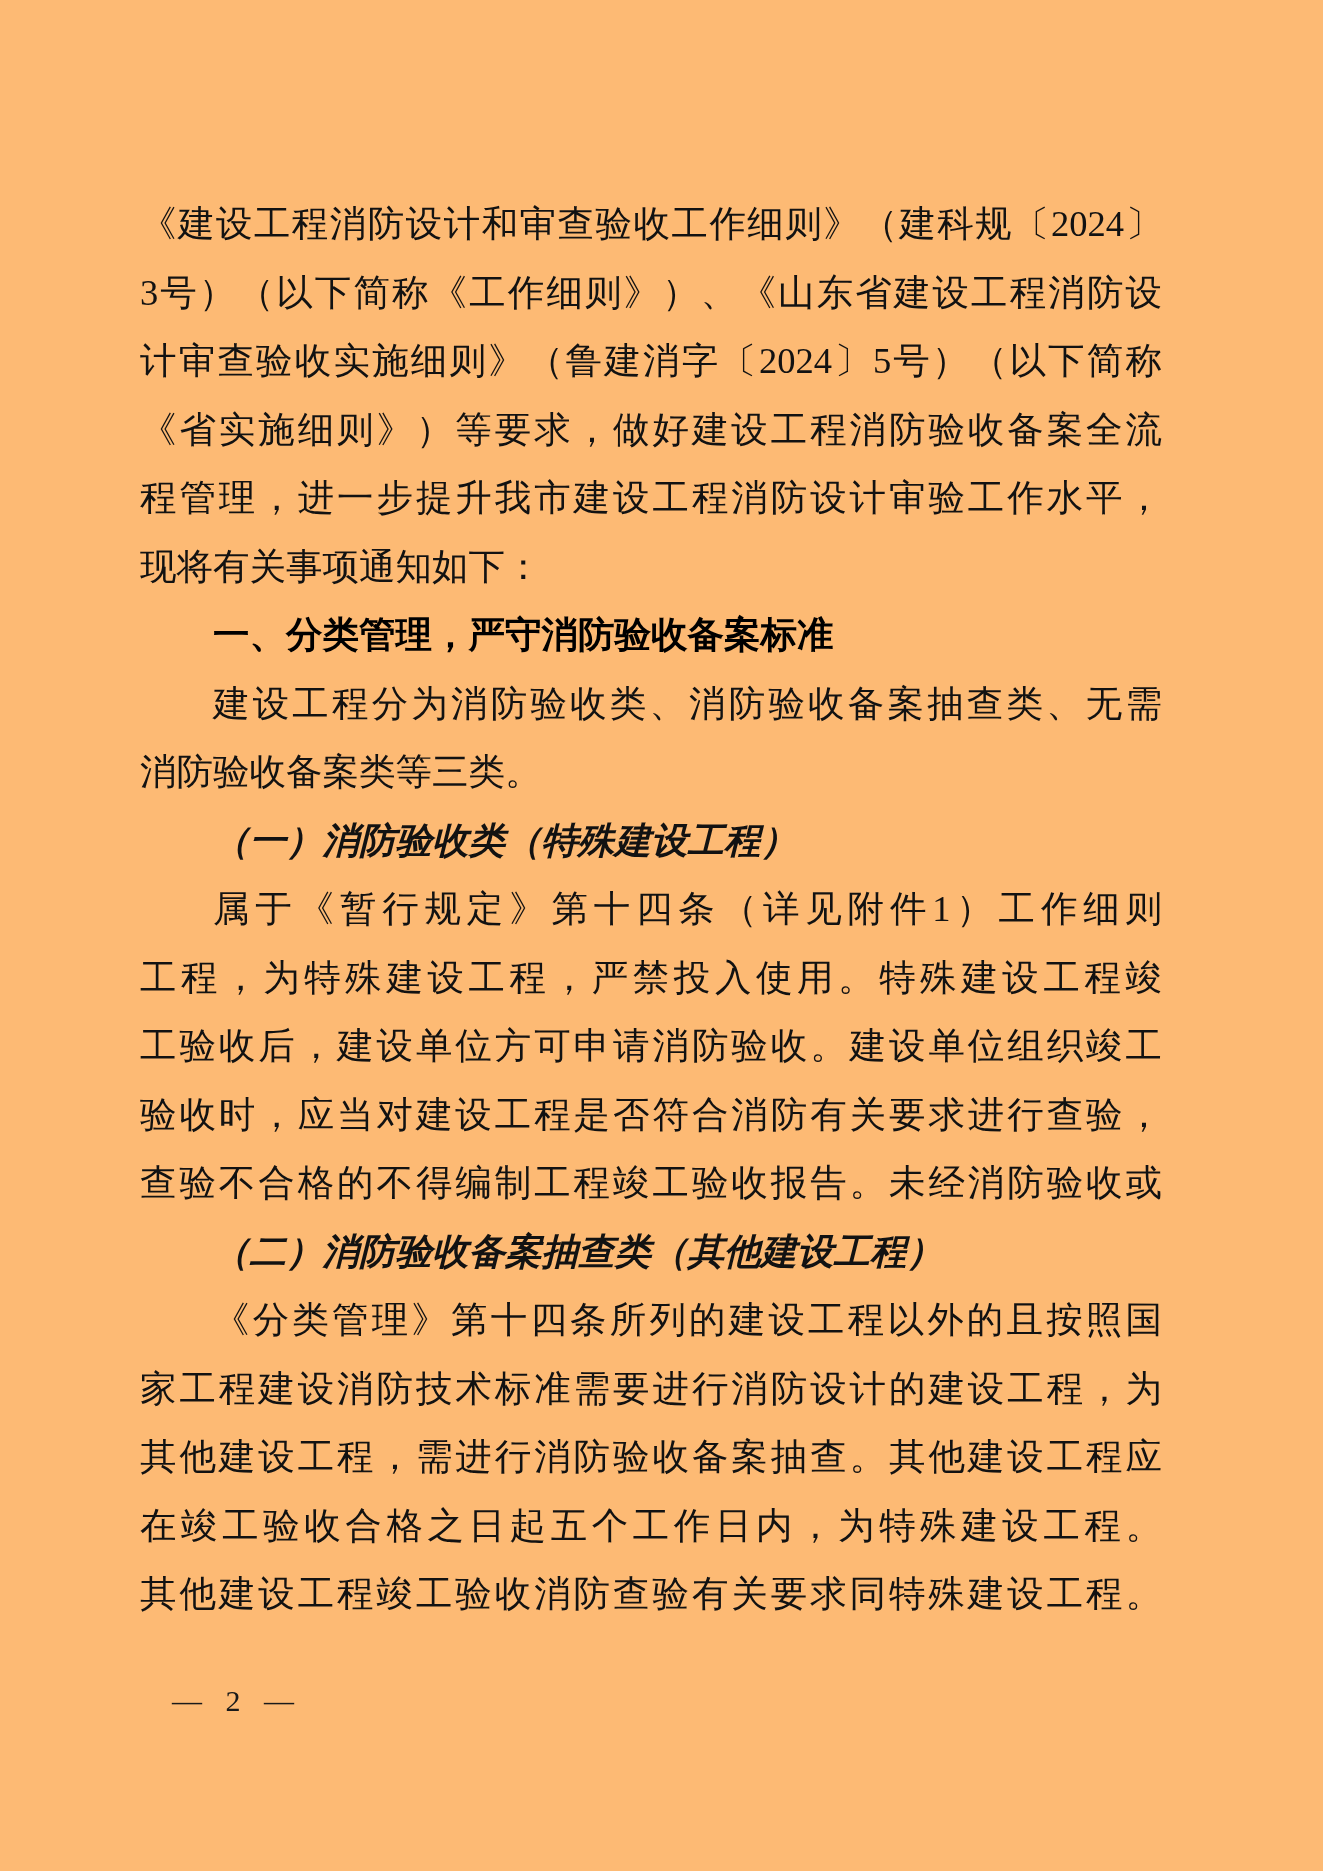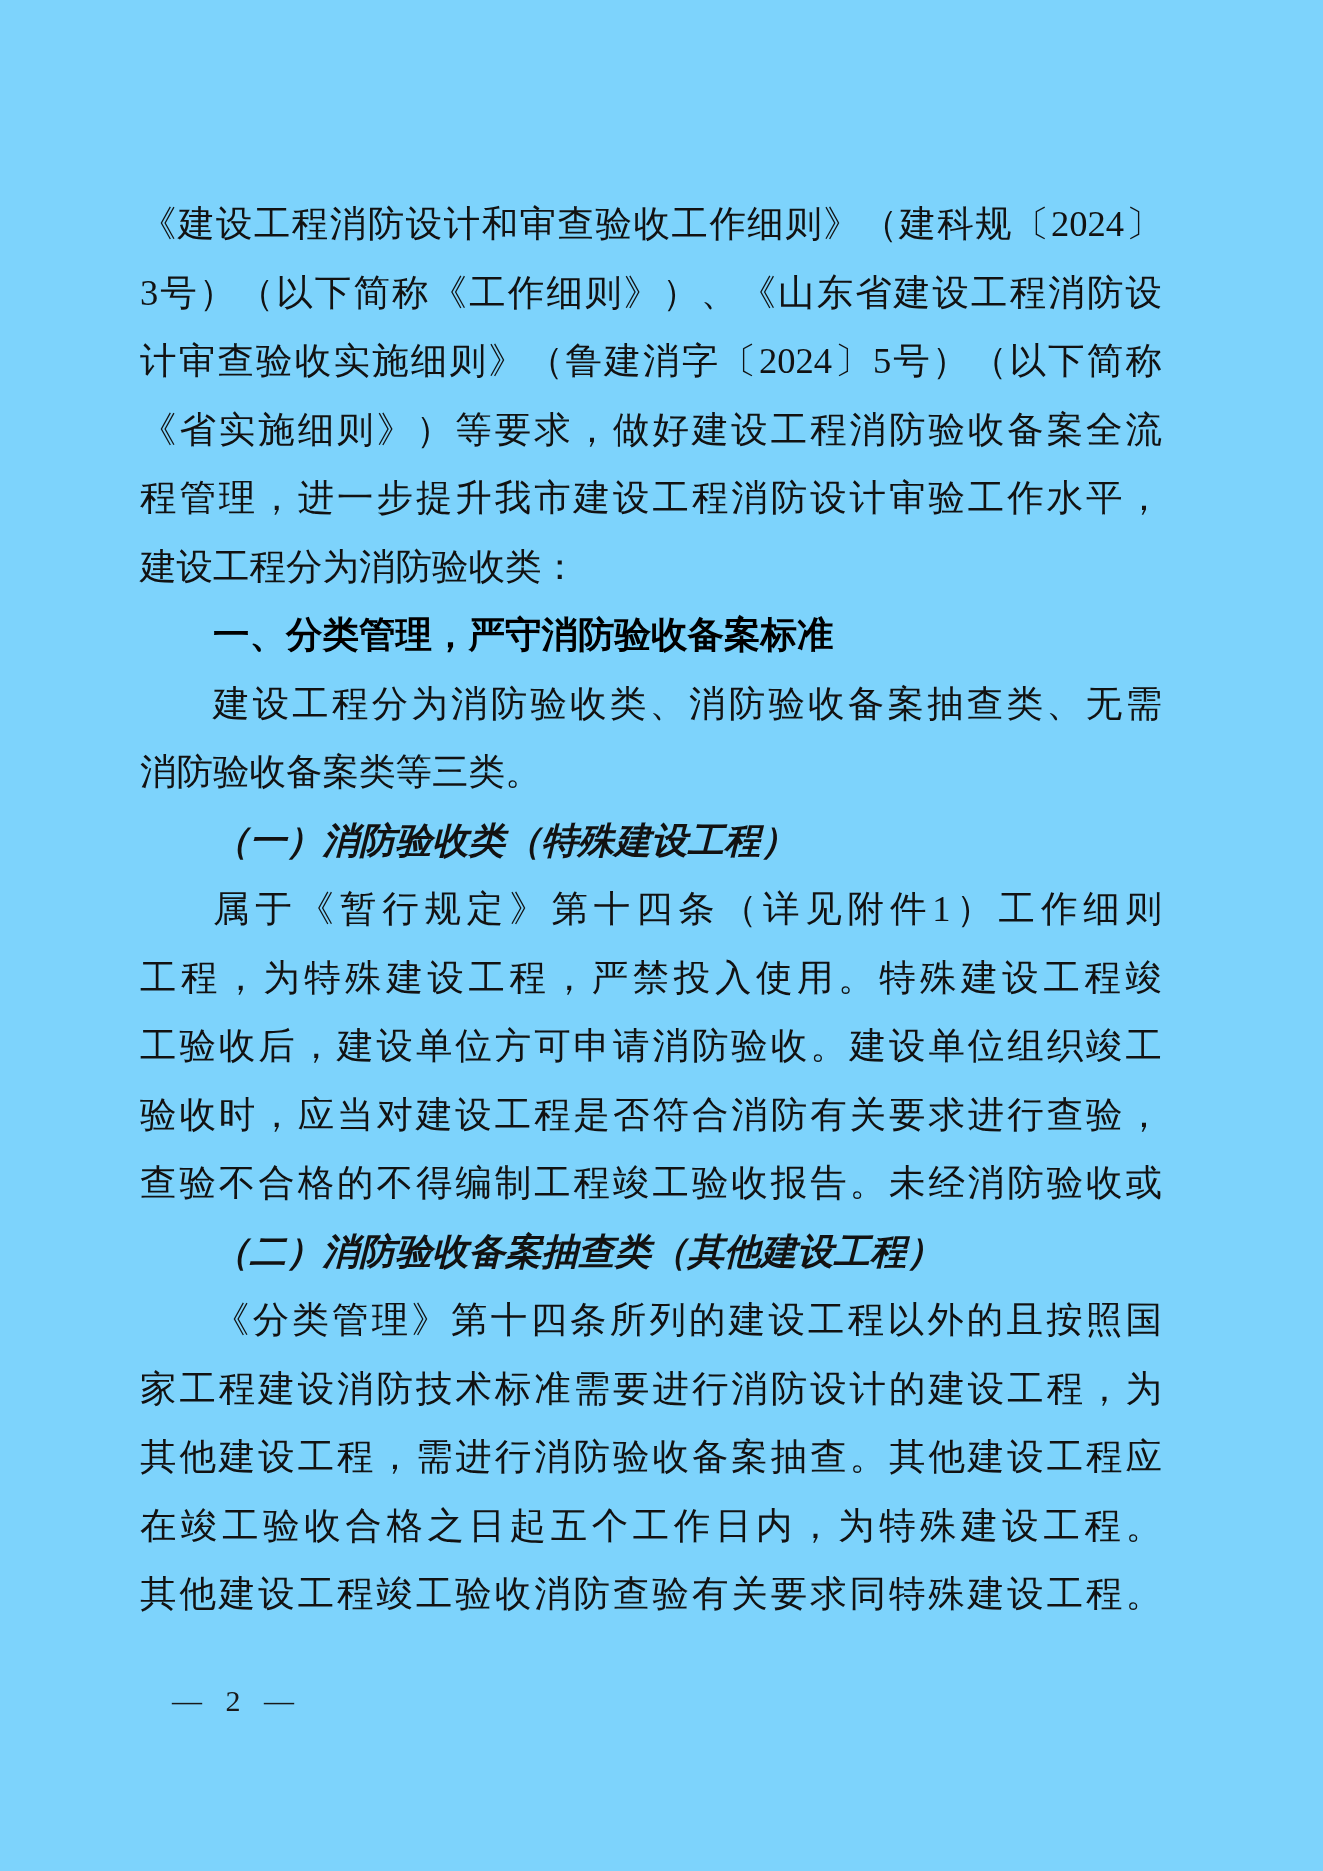--- a/index.html
+++ b/index.html
@@ -4,21 +4,21 @@
 <style>
   html, body {
     margin: 0;
     padding: 0;
     background: #ffffff;
   }
   .page {
     position: relative;
     width: 1323px;
     height: 1871px;
-    background: #7dd3fc;
+    background: #fdba74;
     overflow: hidden;
     font-family: "Liberation Serif", "DejaVu Serif", serif;
     color: #121212;
   }
   .content {
     position: absolute;
     left: 140px;
     top: 190px;
     width: 1022px;
   }
@@ -62,21 +62,21 @@
 <body>
 
 <div class="page">
   <main class="content">
 
     <div class="line">《建设工程消防设计和审查验收工作细则》（建科规〔2024〕</div>
     <div class="line">3号）（以下简称《工作细则》）、《山东省建设工程消防设</div>
     <div class="line">计审查验收实施细则》（鲁建消字〔2024〕5号）（以下简称</div>
     <div class="line">《省实施细则》）等要求，做好建设工程消防验收备案全流</div>
     <div class="line">程管理，进一步提升我市建设工程消防设计审验工作水平，</div>
-    <div class="line last">建设工程分为消防验收类：</div>
+    <div class="line last">现将有关事项通知如下：</div>
 
     <div class="line h1 indent last">一、分类管理，严守消防验收备案标准</div>
 
     <div class="line indent">建设工程分为消防验收类、消防验收备案抽查类、无需</div>
     <div class="line last">消防验收备案类等三类。</div>
 
     <div class="line h2 indent last">（一）消防验收类（特殊建设工程）</div>
 
     <div class="line indent">属于《暂行规定》第十四条（详见附件1）工作细则</div>
     <div class="line">工程，为特殊建设工程，严禁投入使用。特殊建设工程竣</div>

